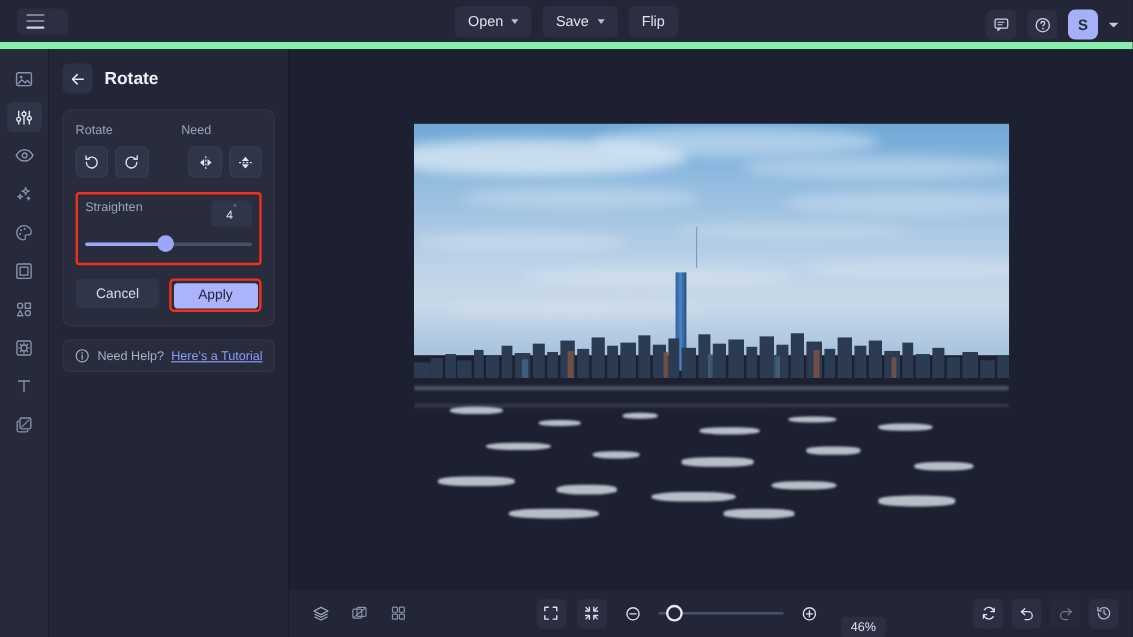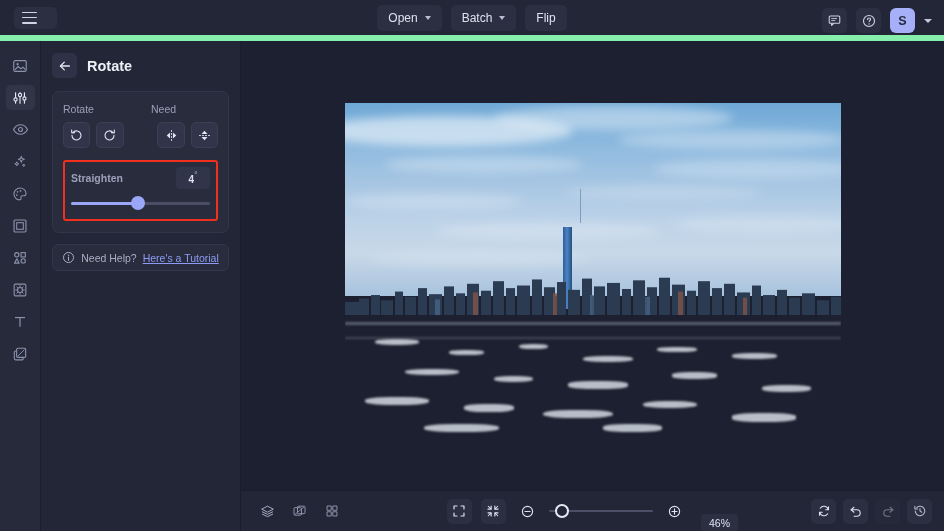--- a/index.html
+++ b/index.html
@@ -95,21 +95,21 @@
     display: flex; align-items: center; justify-content: center; cursor: pointer;
   }
   .gap-flip { width: 24px; }
 
   
   .straighten-wrap {
     position: relative; margin-top: 12px;
     border: 2.5px solid #f0301c; border-radius: 3px;
     padding: 5px 6px 9px;
   }
-  .st-top { display: flex; align-items: center; justify-content: space-between; font-weight: bold; }
+  .st-top { display: flex; align-items: flex-start; justify-content: space-between; }
   .st-label { color: #9ba1b9; font-size: 10.5px; }
   .st-valbox {
     background: #31354a; border-radius: 4px; padding: 2px 6px;
     min-width: 34px; text-align: center; cursor: pointer;
   }
   .st-val { color: #dde0ee; font-size: 10px; }
   .st-deg { color: #9ba1b9; font-size: 8px; vertical-align: super; }
   .slider { position: relative; height: 14px; margin-top: 7px; }
   .slider-track {
     position: absolute; top: 6px; left: 0; right: 0; height: 2.5px;
@@ -243,21 +243,21 @@
         </span>
       <span class="brand-title"></span>
     </div>
 
     <div class="topcenter">
       <button class="tbtn">
         <span>Open</span>
         <span class="caret"></span>
       </button>
       <button class="tbtn">
-        <span>Batch</span>
+        <span>Save</span>
         <span class="caret"></span>
       </button>
       <button class="tbtn">
         <span>Flip</span>
       </button>
     </div>
 
     <div class="topright">
       <div class="iconbtn">
         <svg width="13" height="13" viewBox="0 0 16 16">
@@ -408,20 +408,26 @@
             <span class="st-val">4</span><span class="st-deg">°</span>
           </span>
         </div>
         <div class="slider">
           <div class="slider-track"></div>
           <div class="slider-fill" style="width: 48%;"></div>
           <div class="slider-knob" style="left: 48%;"></div>
         </div>
       </div>
 
+      <div class="actions">
+        <button class="cancel-btn">Cancel</button>
+        <div class="apply-hl">
+          <button class="apply-btn">Apply</button>
+        </div>
+      </div>
     </div>
 
     <div class="help">
       <svg width="13" height="13" viewBox="0 0 16 16">
         <circle cx="8" cy="8" r="6.2" fill="none" stroke="#a8aec4" stroke-width="1.2"></circle>
         <circle cx="8" cy="5.1" r=".85" fill="#a8aec4"></circle>
         <line x1="8" y1="7.3" x2="8" y2="11.3" stroke="#a8aec4" stroke-width="1.25" stroke-linecap="round"></line>
       </svg>
       <span class="help-txt">Need Help?</span>
       <span class="help-link">Here's a Tutorial</span>

